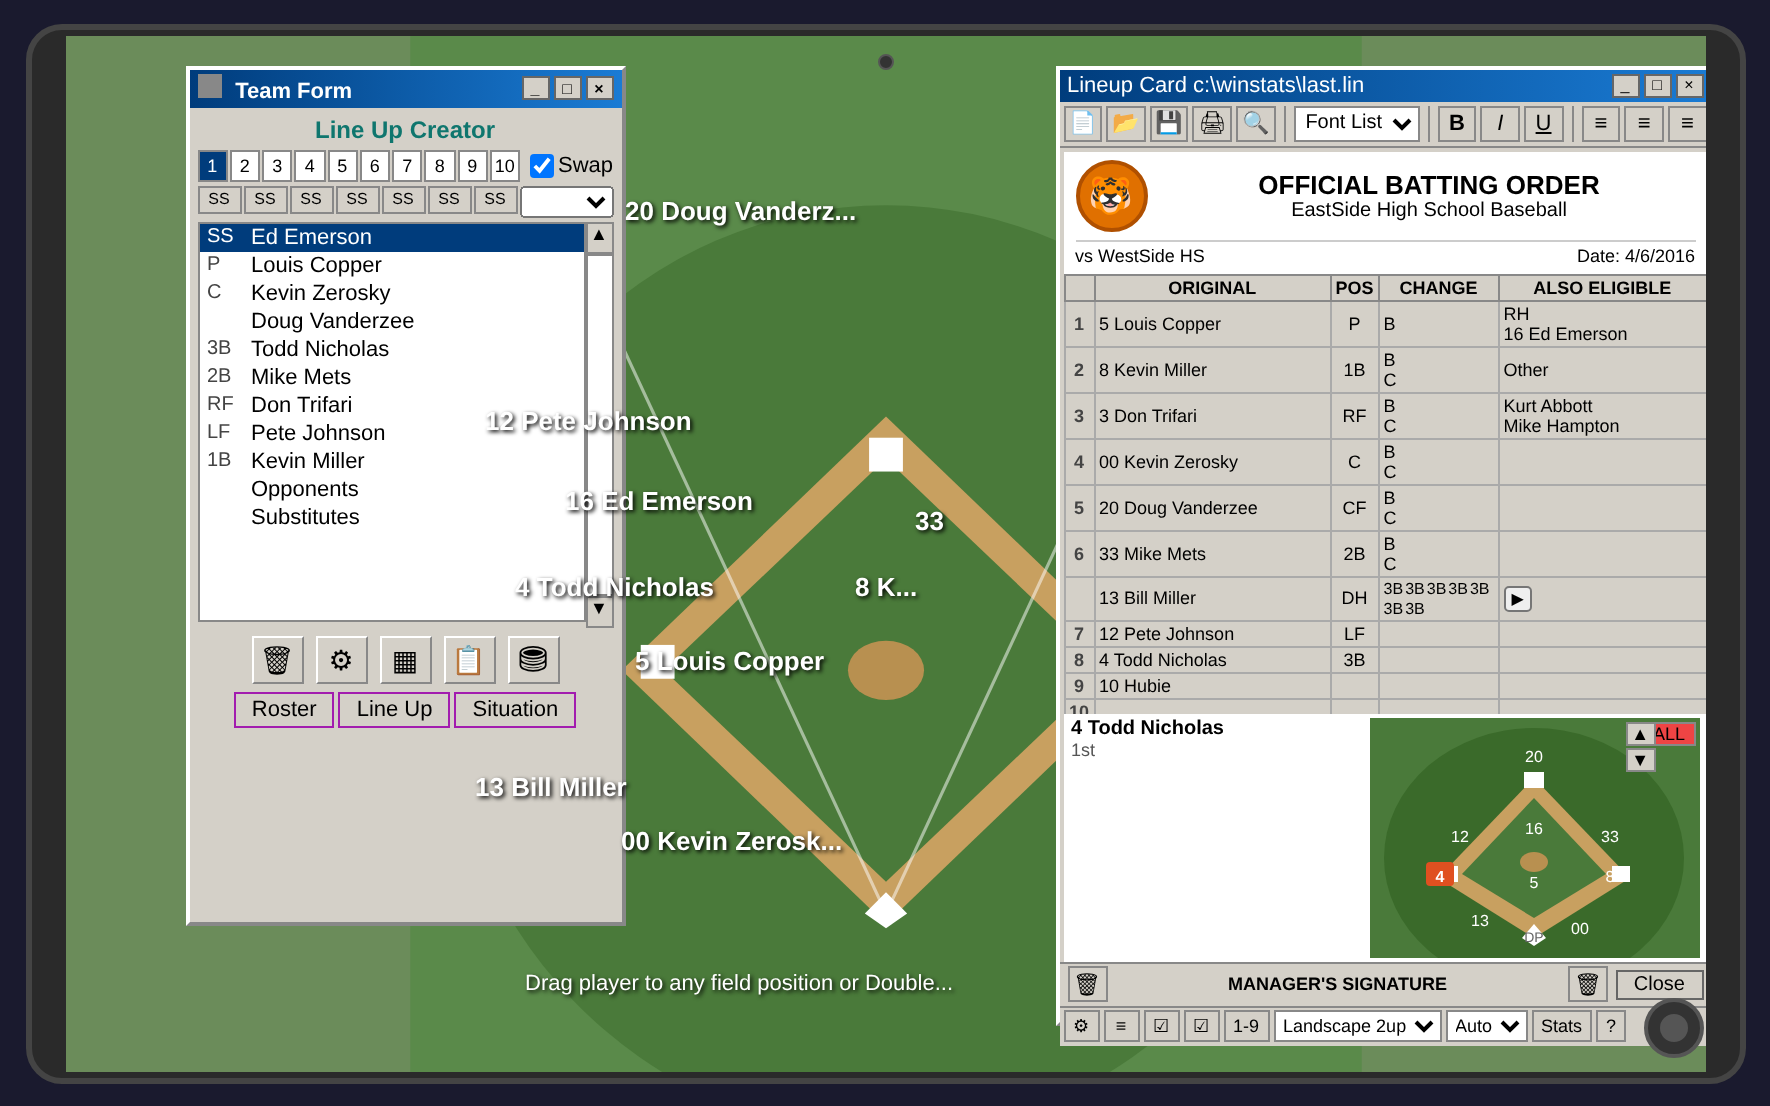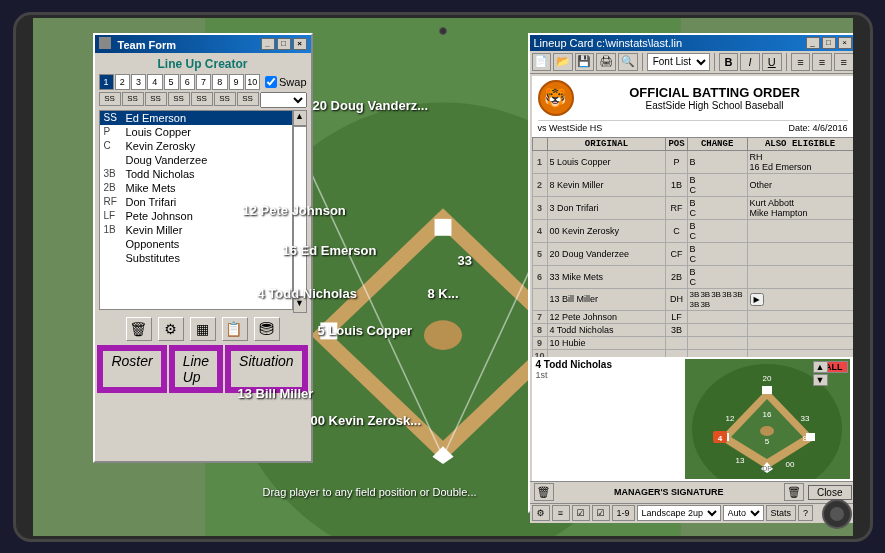--- a/index.html
+++ b/index.html
@@ -166,24 +166,23 @@
       cursor: pointer;
     }
     .tf-tabs {
       display: flex;
       gap: 2px;
       justify-content: center;
     }
     .tf-tab {
       padding: 2px 8px;
       background: #d4d0c8;
-      border: 6px solid #a21caf;
-      font-size: 14px;
+      border: 1px solid #a21caf;
+      font-size: 11px;
       cursor: pointer;
-      font-style: italic;
     }
     .field-bg {
       position: absolute;
       left: 0; top: 0;
       width: 100%;
       height: 100%;
     }
     .field-player-label {
       position: absolute;
       color: #fff;
@@ -288,21 +287,20 @@
       width: 100%;
       border-collapse: collapse;
       font-size: 9px;
     }
     .obo-table th {
       background: #d4d0c8;
       border: 1px solid #888;
       padding: 1px 2px;
       text-align: center;
       font-size: 9px;
-      font-family: Liberation Mono, monospace;
     }
     .obo-table td {
       border: 1px solid #aaa;
       padding: 1px 2px;
       font-size: 9px;
     }
     .obo-row-num {
       width: 14px;
       text-align: center;
       color: #444;
@@ -647,21 +645,21 @@
             <text x="82" y="58" fill="#fff" font-size="8" text-anchor="middle">16</text>
             <text x="120" y="62" fill="#fff" font-size="8" text-anchor="middle">33</text>
             <rect x="28" y="72" width="14" height="12" fill="#e05020" rx="2"></rect>
             <text x="35" y="82" fill="#fff" font-size="8" text-anchor="middle" font-weight="bold">4</text>
             <text x="120" y="82" fill="#fff" font-size="8" text-anchor="middle">8</text>
             <text x="82" y="85" fill="#fff" font-size="8" text-anchor="middle">5</text>
             <text x="55" y="104" fill="#fff" font-size="8" text-anchor="middle">13</text>
             <text x="105" y="108" fill="#fff" font-size="8" text-anchor="middle">00</text>
             <text x="82" y="112" fill="#666" font-size="7" text-anchor="middle">DP</text>
           </svg>
-          <div style="position:absolute;top:2px;right:2px;background:#ef4444;border:1px solid #888;padding:0 4px;font-size:9px;font-weight:bold;">ALL</div>
+          <div style="position:absolute;top:2px;right:2px;background:#ef4444;border:1px solid #888;padding:0 4px;font-size:9px;">ALL</div>
           <div style="position:absolute;top:2px;right:22px;display:flex;flex-direction:column;gap:1px;">
             <div style="font-size:9px;cursor:pointer;background:#d4d0c8;border:1px solid #888;padding:0 2px;">▲</div>
             <div style="font-size:9px;cursor:pointer;background:#d4d0c8;border:1px solid #888;padding:0 2px;">▼</div>
           </div>
         </div>
       </div>
 
       <div style="display:flex;align-items:center;background:#d4d0c8;border-top:1px solid #888;padding:2px 4px;font-size:9px;height:22px;">
         <div style="width:20px;height:18px;background:#d4d0c8;border:1px solid #888;display:flex;align-items:center;justify-content:center;font-size:11px;cursor:pointer;">🗑</div>
         <span style="flex:1;text-align:center;font-weight:bold;font-size:9px;">MANAGER'S SIGNATURE</span>

